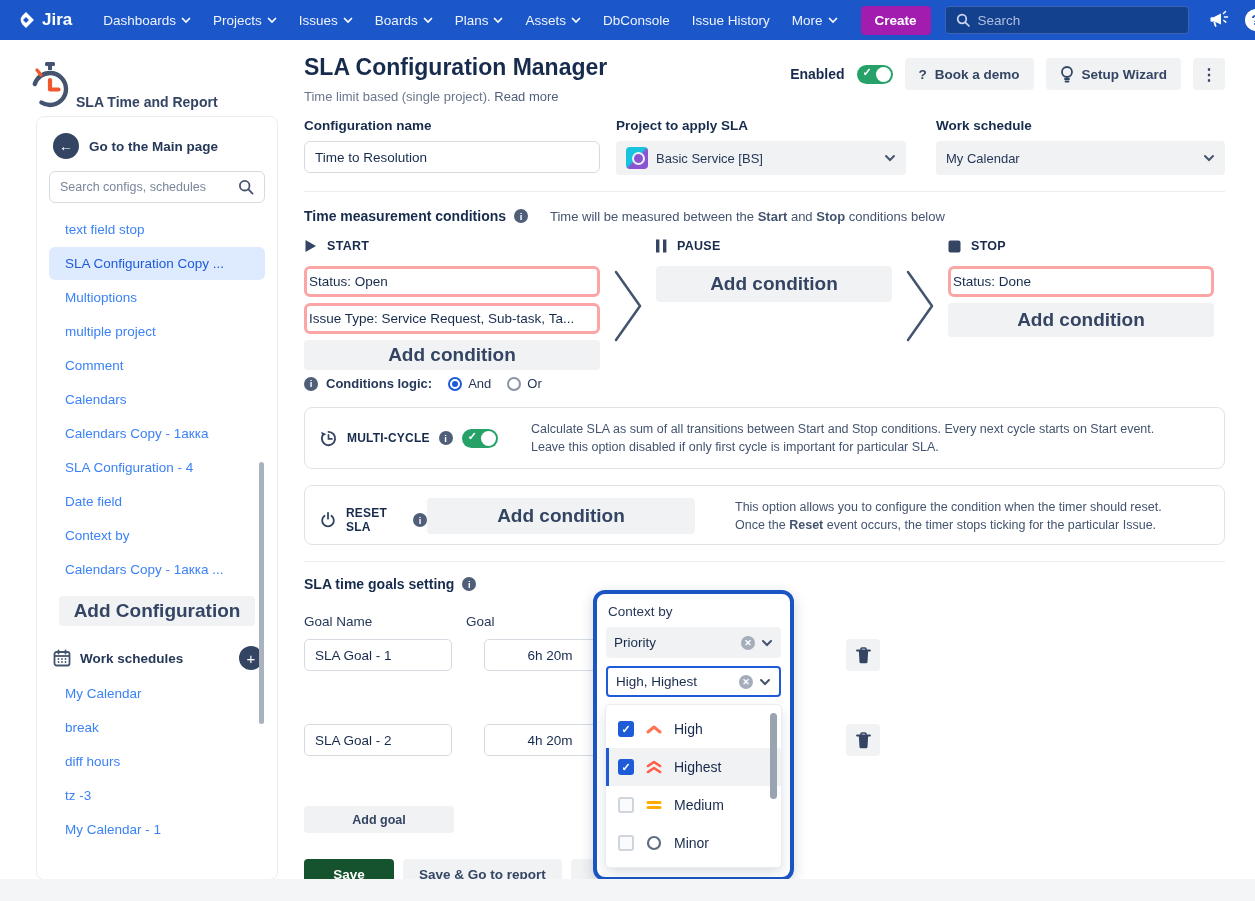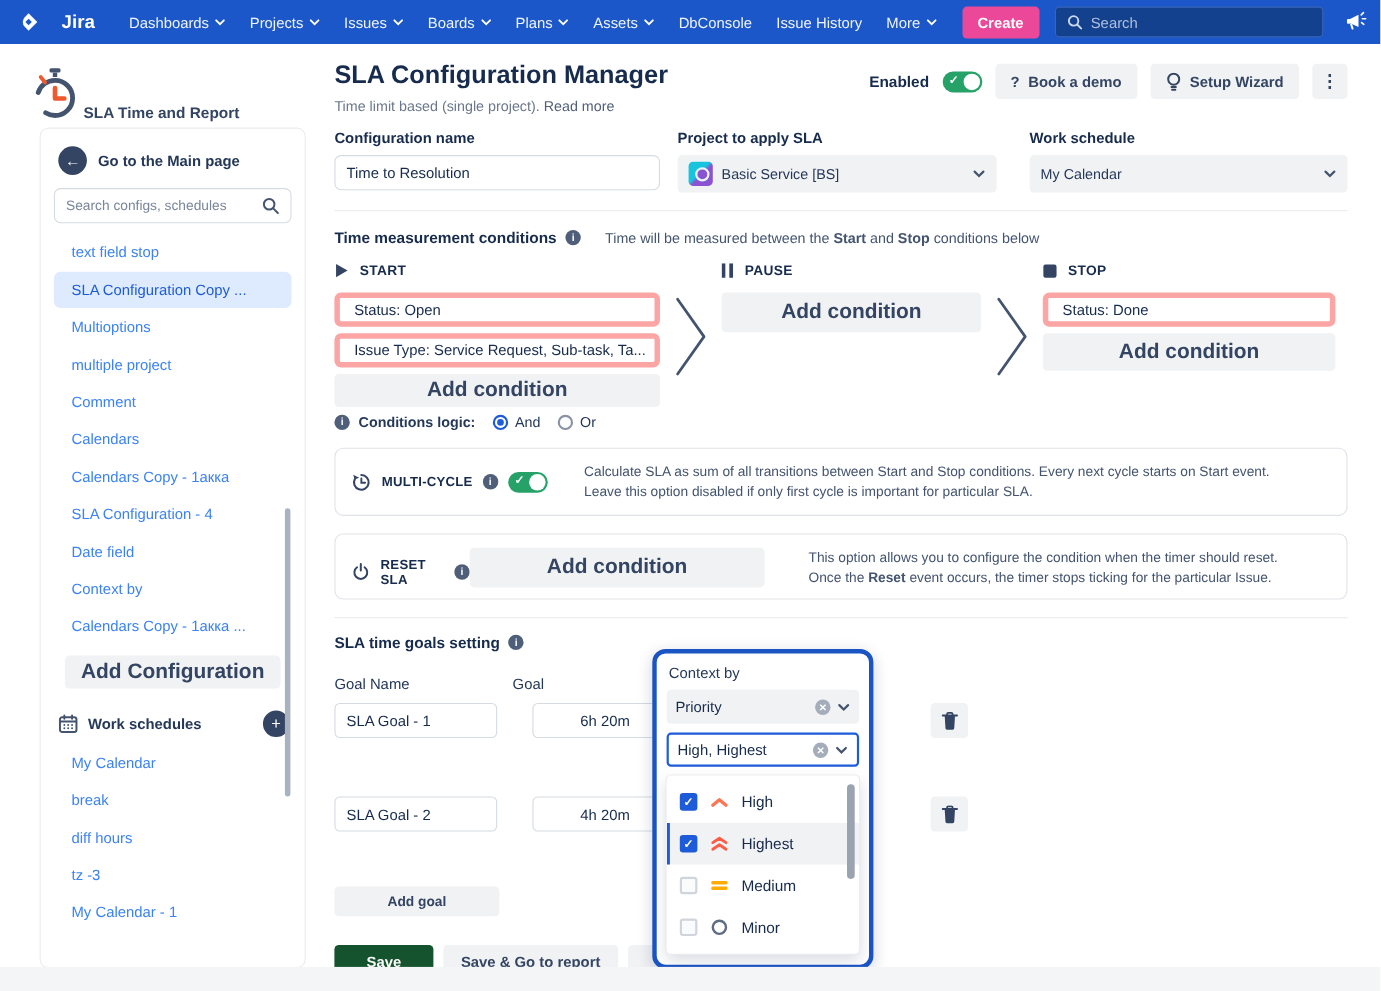--- a/index.html
+++ b/index.html
@@ -3,25 +3,25 @@
 <meta charset="utf-8">
 <style>
   * { margin:0; padding:0; box-sizing:border-box; }
   html,body { width:1255px; height:901px; overflow:hidden; background:#fff;
     font-family:"Liberation Sans", sans-serif; color:#172b4d; }
   .screen { position:relative; width:1255px; height:901px; background:#fff; }
 
   
   .topnav { position:absolute; top:0; left:0; right:0; height:40px; background:#1b57c9;
     display:flex; align-items:center; padding:0 12px 0 16px; gap:4px; z-index:20; }
-  .brand { display:flex; align-items:center; gap:20px; margin-right:18px;justify-content:space-between; }
+  .brand { display:flex; align-items:center; gap:6px; margin-right:18px;justify-content:space-between; }
   .brand-name { color:#fff; font-size:17px; font-weight:bold; }
   .nav-item { color:#eef3fc; font-size:13.5px; padding:6px 9px; border-radius:4px;
     display:flex; align-items:center; gap:5px; white-space:nowrap; cursor:pointer; }
-  .btn-create { background:#ec4899; color:#fff; font-size:13.5px; font-weight:bold;
+  .btn-create { background:#a21caf; color:#fff; font-size:13.5px; font-weight:bold;
     border:none; border-radius:4px; padding:7px 14px; margin:0 10px; cursor:pointer; }
   .nav-search { display:flex; align-items:center; gap:8px; background:#14418d;
     border:1px solid #3a64b5; border-radius:4px; height:28px; width:272px; padding:0 10px; }
   .nav-search input { background:transparent; border:none; outline:none; color:#cdd9f2;
     font-size:13.5px; width:200px; font-family:inherit; }
   .nav-search input::placeholder { color:#aebfe0; }
   .nav-icons { display:flex; align-items:center; gap:14px; margin-left:16px; }
   .help-badge { width:22px; height:22px; border-radius:50%; background:#fff; color:#1b57c9;
     font-weight:bold; font-size:14px; display:flex; align-items:center; justify-content:center; }
 
@@ -87,22 +87,22 @@
   .sect-title { font-size:14px; font-weight:bold; }
   .info { width:14px; height:14px; border-radius:50%; background:#505f79; color:#fff; font-size:9.5px;
     font-weight:bold; display:inline-flex; align-items:center; justify-content:center; flex:none; }
   .sect-hint { font-size:13px; color:#44546f; margin-left:14px; }
 
   .cond-grid { display:flex; margin-top:14px; }
   .cg-start { width:296px; } .cg-pause { width:236px; } .cg-stop { width:266px; }
   .cg-sep { width:56px; display:flex; align-items:flex-start; justify-content:center; padding-top:30px; }
   .cond-head { display:flex; align-items:center; gap:10px; margin-bottom:12px; height:16px; }
   .cond-head .lbl { font-size:12.5px; font-weight:bold; letter-spacing:.3px; }
-  .cond-box { height:31px; border:5px solid #fca5a5; border-radius:6px; background:#fff;
-    display:flex; align-items:center; padding:0 13px; font-size:13.5px; margin-bottom:6px;
+  .cond-box { height:31px; border:3px solid #fca5a5; border-radius:6px; background:#fff;
+    display:flex; align-items:center; padding:0 2px; font-size:13.5px; margin-bottom:6px;
     white-space:nowrap; overflow:hidden; }
   .add-cond { width:100%; height:30px; }
   .add-cond.tall { height:36px; }
 
   .logic-row { display:flex; align-items:center; gap:8px; margin-top:6px; font-size:13px; color:#253858; }
   .radio { width:14px; height:14px; border-radius:50%; border:2px solid #8993a4; background:#fff; position:relative; }
   .radio.sel-on { border-color:#1d5bd8; }
   .radio.sel-on::after { content:''; position:absolute; inset:2px; border-radius:50%; background:#1d5bd8; }
   .logic-opt { display:flex; align-items:center; gap:6px; margin-left:8px; cursor:pointer; }
 

